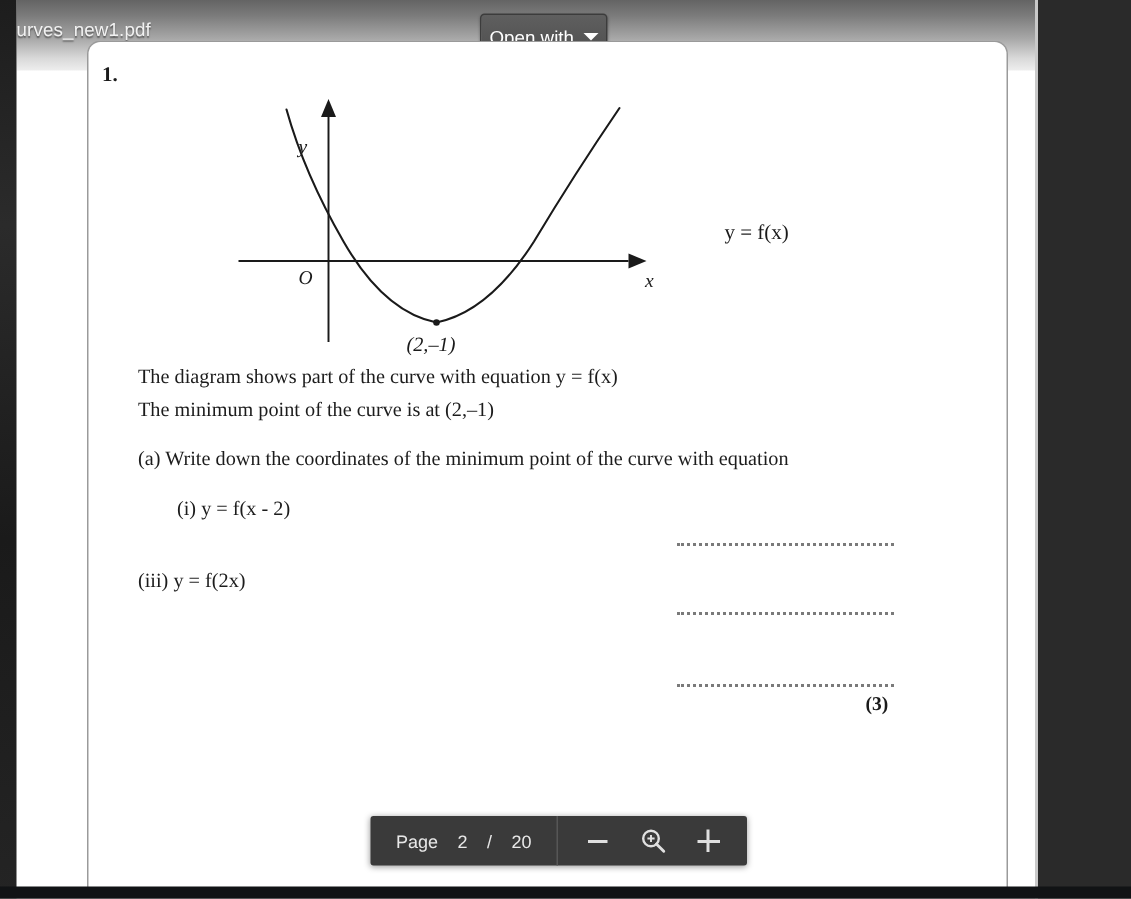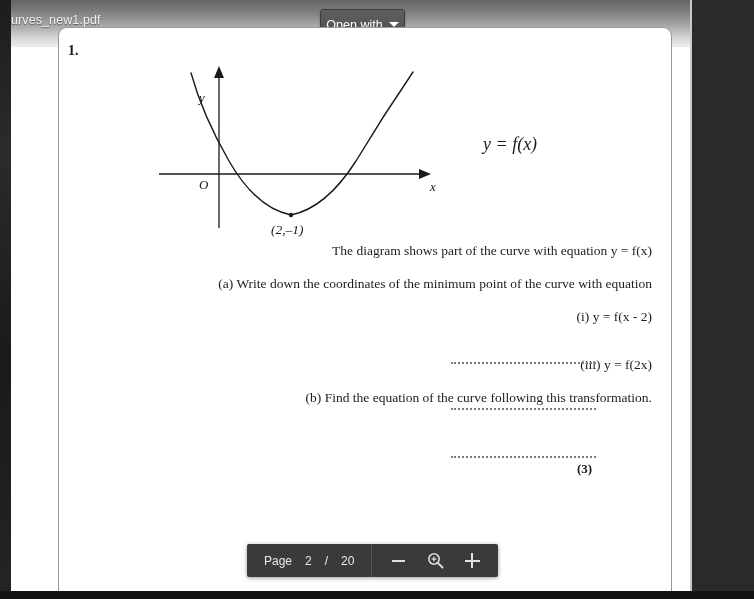--- a/index.html
+++ b/index.html
@@ -148,32 +148,32 @@
   }
   .graph-label {
     position: absolute;
     font-family: "Liberation Serif", serif;
     color: #1a1a1a;
   }
   .lbl-y { left: 48px; top: 34px; font-size: 13px; font-style: italic; }
   .lbl-x { left: 279px; top: 123px; font-size: 13px; font-style: italic; }
   .lbl-O { left: 48px; top: 121px; font-size: 13px; font-style: italic; }
   .lbl-min { left: 120px; top: 166px; font-size: 13.5px; font-style: italic; }
-  .lbl-fx { left: 332px; top: 78px; font-size: 18px; white-space: nowrap; font-style: italic; }
+  .lbl-fx { left: 332px; top: 92px; font-size: 14px; white-space: nowrap; }
 
   
   .doc-text {
     position: absolute;
     left: 33px; top: 215px;
     width: 560px;
     font-family: "Liberation Serif", serif;
     font-size: 13.5px;
     color: #1c1c1c;
   }
-  .line { margin-bottom: 6px; white-space: nowrap; text-align: right; }
+  .line { margin-bottom: 6px; white-space: nowrap; }
   .gap-top { margin-top: 17px; }
   .indent-1 { padding-left: 26px; }
 
   .answer-dots {
     position: absolute;
     height: 1px;
     border-top: 2px dotted #7a7a7a;
   }
   .marks {
     position: absolute;
@@ -311,24 +311,24 @@
       </svg>
       <div class="graph-label lbl-y">y</div>
       <div class="graph-label lbl-x">x</div>
       <div class="graph-label lbl-O">O</div>
       <div class="graph-label lbl-min">(2,–1)</div>
       <div class="graph-label lbl-fx">y = f(x)</div>
     </div>
 
     <div class="doc-text">
       <div class="line">The diagram shows part of the curve with equation y = f(x)</div>
+      <div class="line">The minimum point of the curve is at (2,–1)</div>
       <div class="line gap-top">(a)  Write down the coordinates of the minimum point of the curve with equation</div>
       <div class="line gap-top indent-1">(i)   y = f(x - 2)</div>
       <div class="line" style="margin-top:32px">(iii) y = f(2x)</div>
-      <div class="line gap-top">(b)  Find the equation of the curve following this transformation.</div>
     </div>
 
     <div class="answer-dots" style="left:392px; top:334px; width:145px;"></div>
     <div class="answer-dots" style="left:392px; top:380px; width:145px;"></div>
     <div class="answer-dots" style="left:392px; top:428px; width:145px;"></div>
     <div class="marks" style="left:518px; top:433px;">(3)</div>
 
   </div>
 
   <div class="pdf-toolbar">

